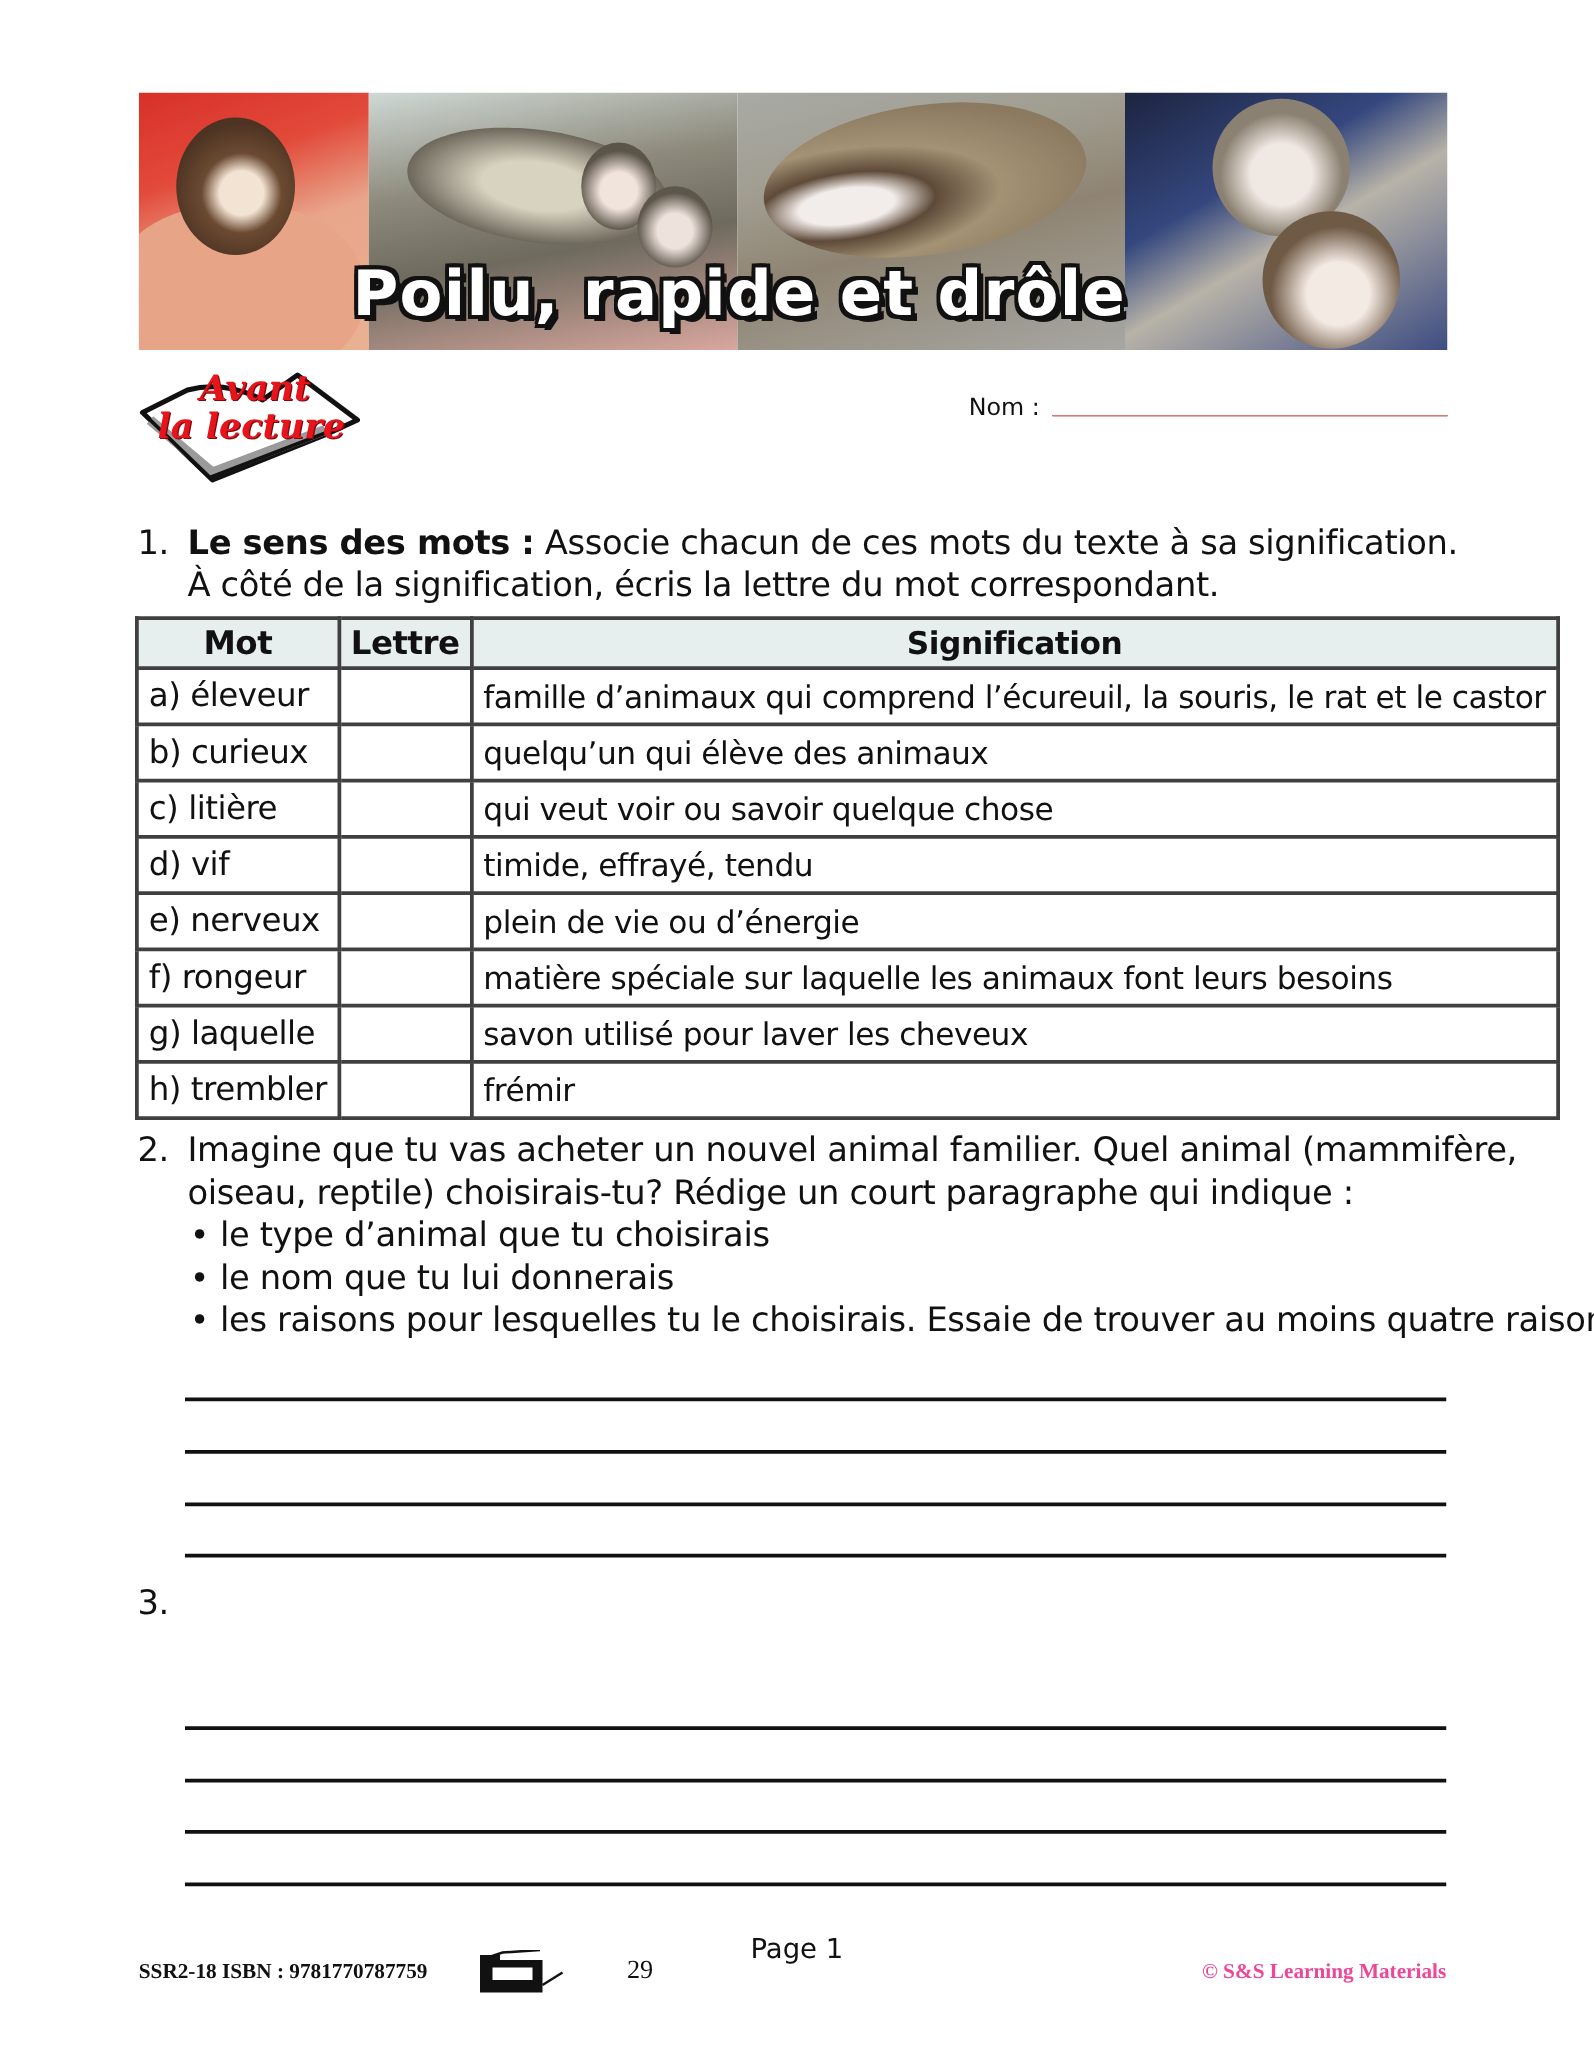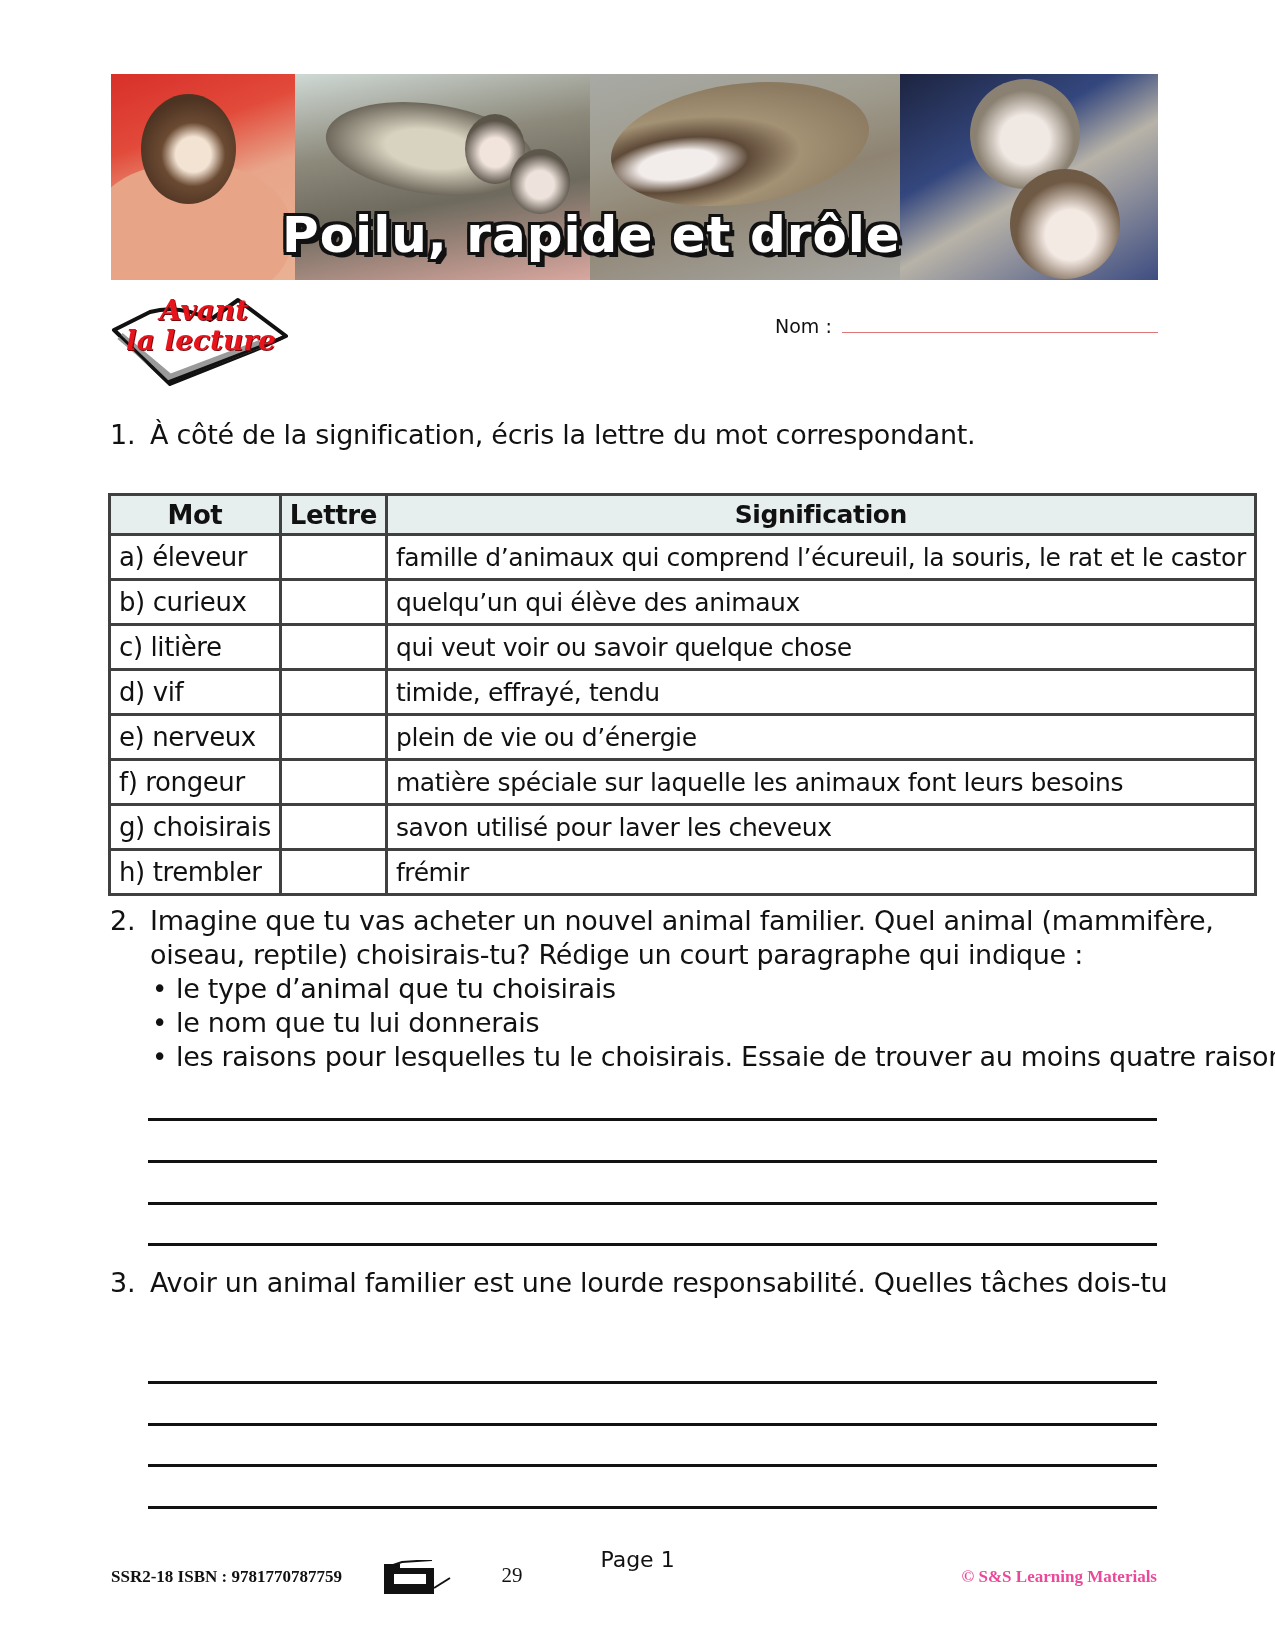--- a/index.html
+++ b/index.html
@@ -104,20 +104,21 @@
     <span class="l2">la lecture</span>
   </div>
 </div>
 
 <div class="nom-label">Nom :</div>
 <div class="nom-line"></div>
 
 <div class="q q1">
   <span class="num">1.</span>
   <div class="body">
+    <div><b>Le sens des mots :</b><span> Associe chacun de ces mots du texte à sa signification.</span></div>
     <div>À côté de la signification, écris la lettre du mot correspondant.</div>
   </div>
 </div>
 
 <table class="tbl">
   <thead>
     <tr>
       <th class="c1">Mot</th>
       <th class="c2">Lettre</th>
       <th class="c3">Signification</th>
@@ -148,21 +149,21 @@
       <td class="c1">e) nerveux</td>
       <td class="c2"></td>
       <td class="c3">plein de vie ou d’énergie</td>
     </tr>
     <tr>
       <td class="c1">f) rongeur</td>
       <td class="c2"></td>
       <td class="c3">matière spéciale sur laquelle les animaux font leurs besoins</td>
     </tr>
     <tr>
-      <td class="c1">g) choisirais</td>
+      <td class="c1">g) laquelle</td>
       <td class="c2"></td>
       <td class="c3">savon utilisé pour laver les cheveux</td>
     </tr>
     <tr>
       <td class="c1">h) trembler</td>
       <td class="c2"></td>
       <td class="c3">frémir</td>
     </tr>
   </tbody>
 </table>
@@ -181,21 +182,20 @@
 </div>
 
 <div class="wline" style="top:1118px"></div>
 <div class="wline" style="top:1160px"></div>
 <div class="wline" style="top:1202px"></div>
 <div class="wline" style="top:1243px"></div>
 
 <div class="q q3">
   <span class="num">3.</span>
   <div class="body">
-    <div>Avoir un animal familier est une lourde responsabilité. Quelles tâches dois-tu</div>
   </div>
 </div>
 
 <div class="wline" style="top:1381px"></div>
 <div class="wline" style="top:1423px"></div>
 <div class="wline" style="top:1464px"></div>
 <div class="wline" style="top:1506px"></div>
 
 <div class="page-label">Page 1</div>
 <div class="footer-left">SSR2-18  ISBN : 9781770787759</div>

